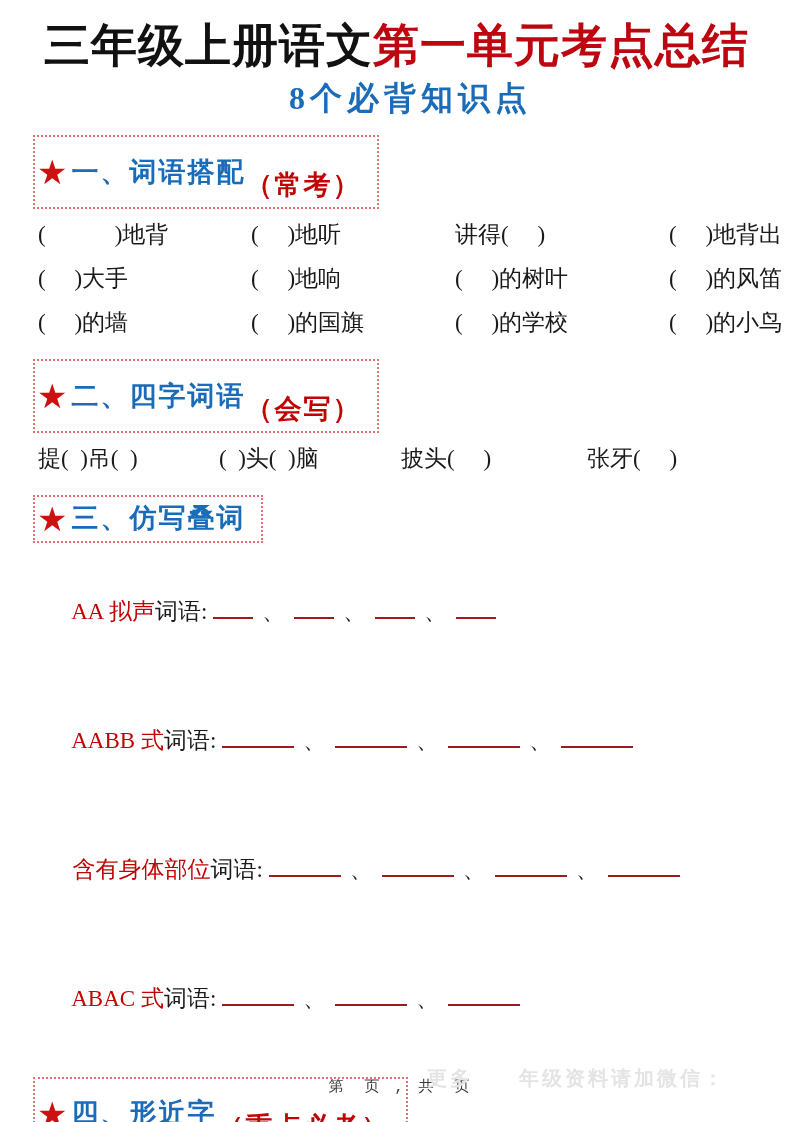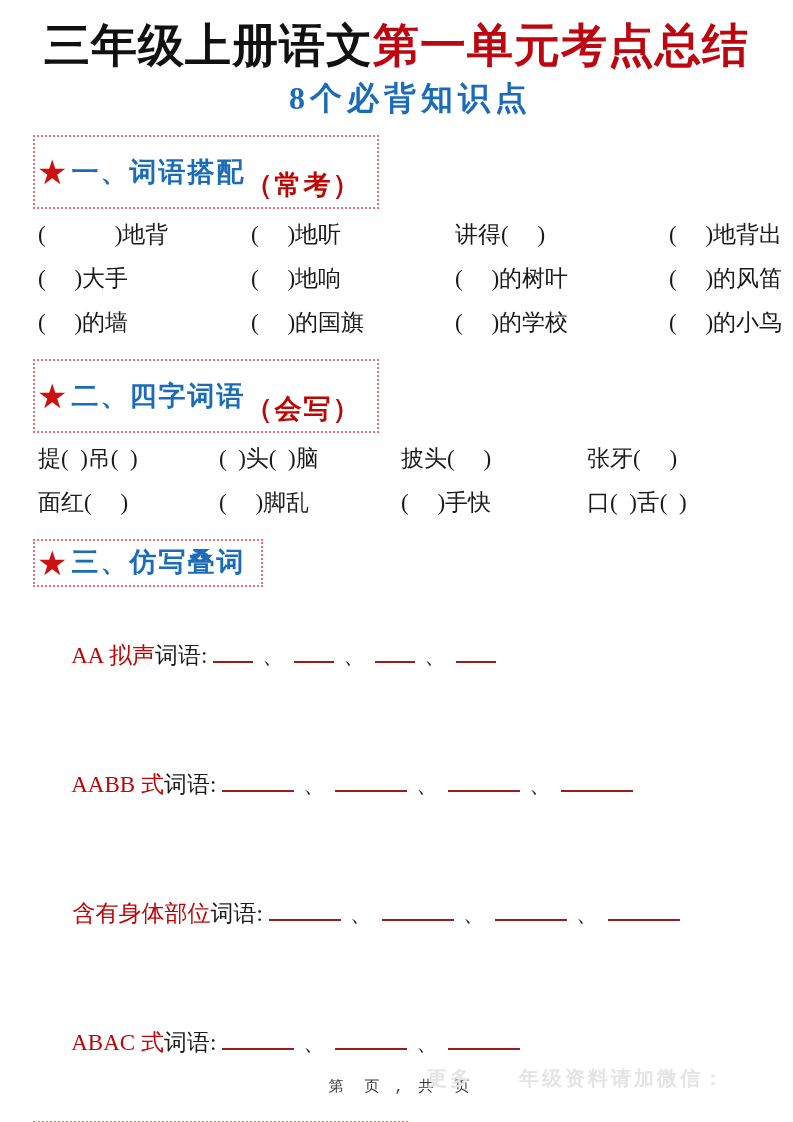--- a/index.html
+++ b/index.html
@@ -115,26 +115,20 @@
       <span class="star">★</span>
       <span>二、四字词语</span>
       <span class="tag">（会写）</span>
     </div>
     <div class="grid4 g2">
       <span>提(  )吊(  )</span>
       <span>(  )头(  )脑</span>
       <span>披头(     )</span>
       <span>张牙(     )</span>
     </div>
-    <div class="grid4 g2">
-      <span>面红(     )</span>
-      <span>(     )脚乱</span>
-      <span>(     )手快</span>
-      <span>口(  )舌(  )</span>
-    </div>
   </div>
 
   <div>
     <div class="sec-head">
       <span class="star">★</span>
       <span>三、仿写叠词</span>
     </div>
     <div class="s3line">
       <span class="red pre">AA 拟声</span><span class="pre">词语: </span><span class="blank short"></span><span class="sep">、</span><span class="blank short"></span><span class="sep">、</span><span class="blank short"></span><span class="sep">、</span><span class="blank short"></span>
     </div>

